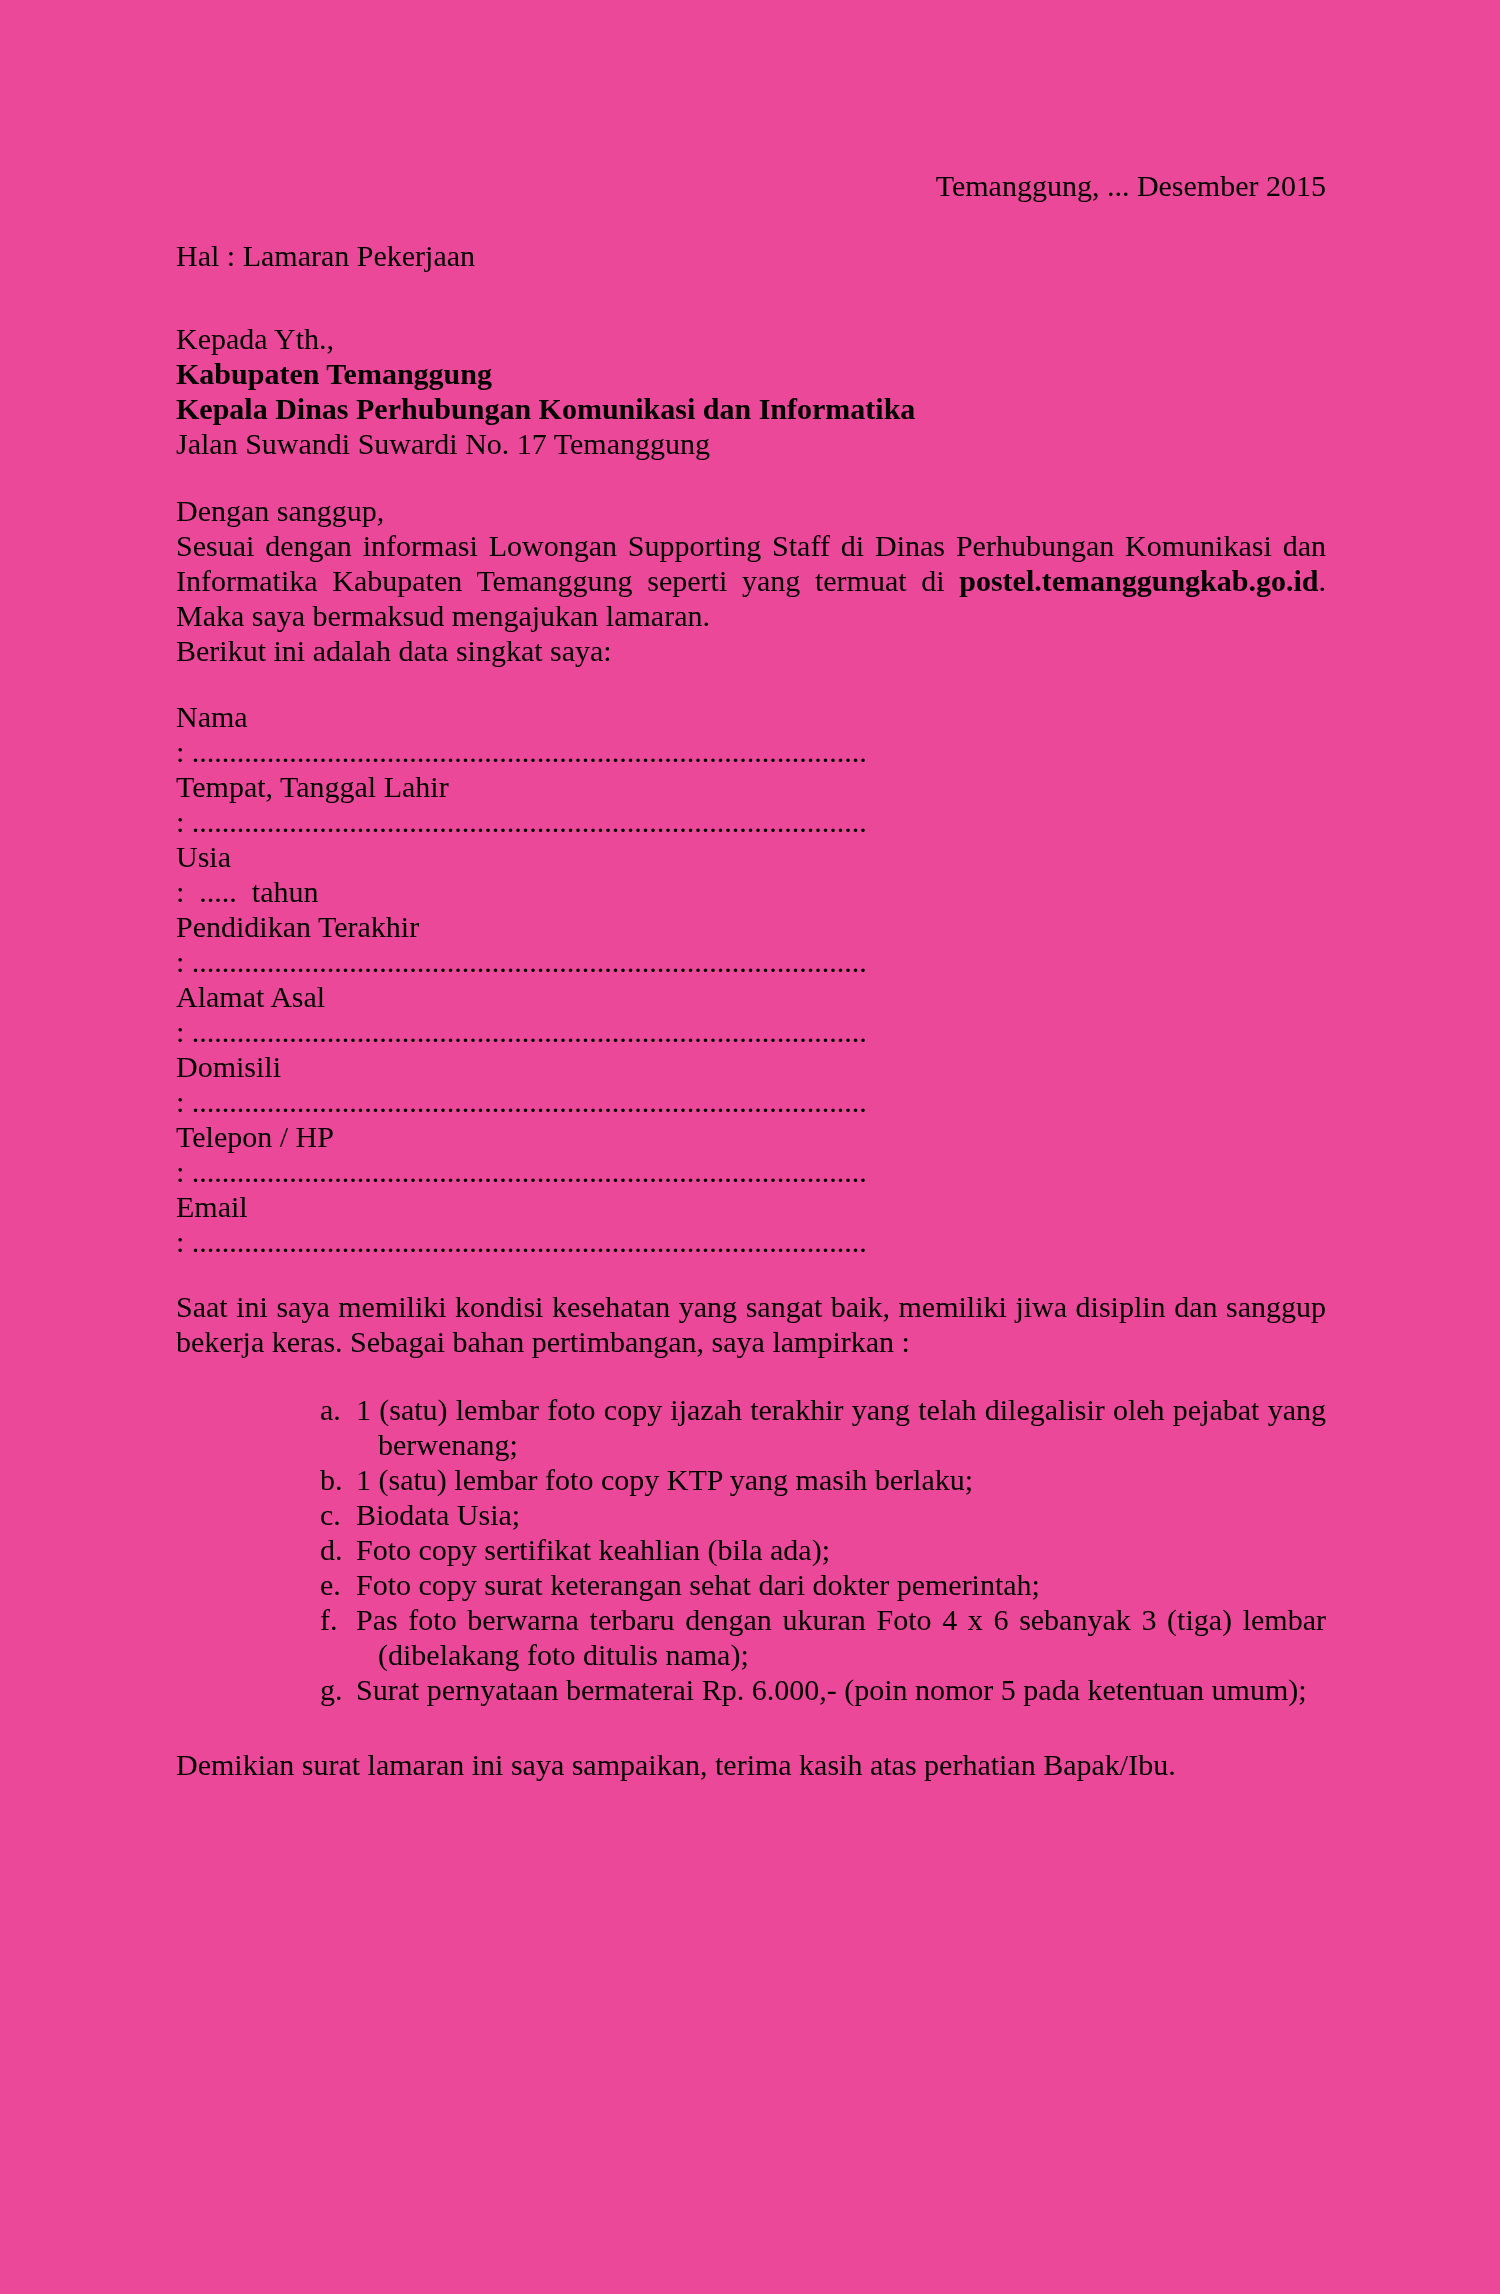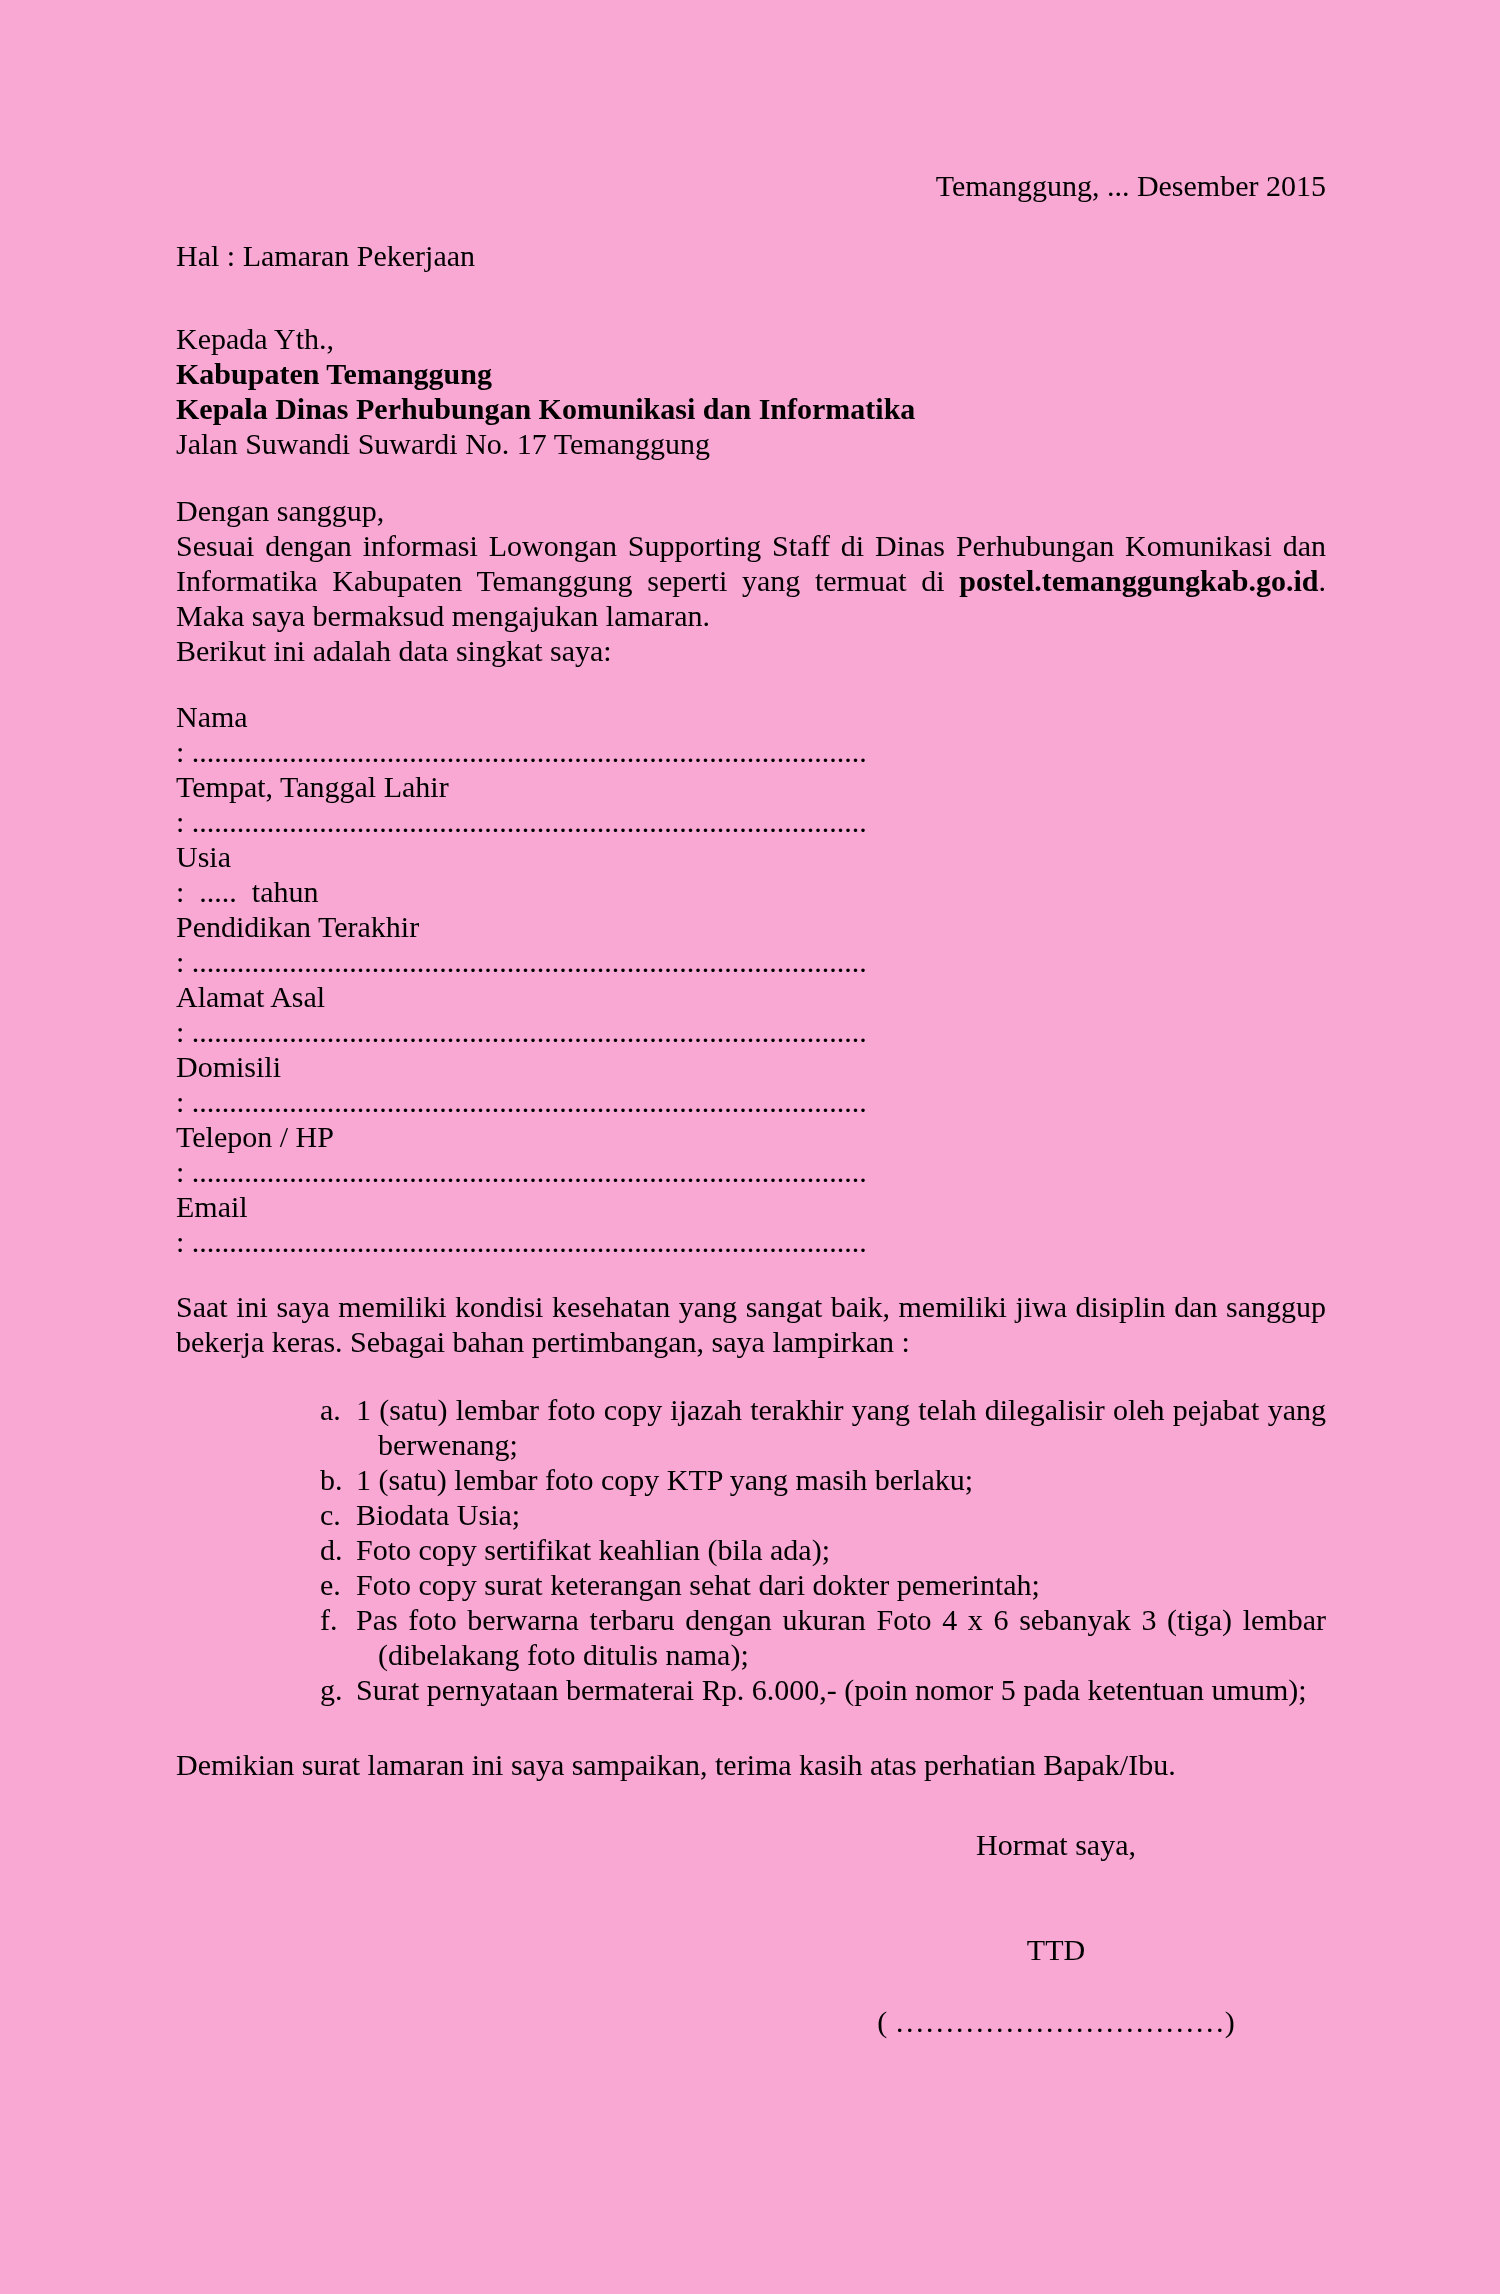--- a/index.html
+++ b/index.html
@@ -4,21 +4,21 @@
 <style>
   * { margin: 0; padding: 0; box-sizing: border-box; }
   html, body { background: #ffffff; }
   body {
     font-family: "Liberation Serif", "DejaVu Serif", serif;
     color: #000000;
   }
   .page {
     width: 1500px;
     min-height: 2294px;
-    background: #f9a8d4;
+    background: #ec4899;
     padding: 168px 174px 60px 176px;
     font-size: 30px;
     line-height: 35px;
   }
   .date-line { text-align: right; }
   .subject { margin-top: 35px; }
   .recipient { margin-top: 48px; }
   .bold { font-weight: bold; }
   .opening-block { margin-top: 32px; }
   .intro-para { text-align: justify; }
@@ -126,19 +126,14 @@
       <div class="attachment-text">Pas foto berwarna terbaru dengan ukuran Foto 4 x 6 sebanyak 3 (tiga) lembar (dibelakang foto ditulis nama);</div>
     </div>
     <div class="attachment-item">
       <div class="attachment-marker">g.</div>
       <div class="attachment-text">Surat pernyataan bermaterai Rp. 6.000,- (poin nomor 5 pada ketentuan umum);</div>
     </div>
   </div>
 
   <div class="closing">Demikian surat lamaran ini saya sampaikan, terima kasih atas perhatian Bapak/Ibu.</div>
 
-  <div class="signature">
-    <div>Hormat saya,</div>
-    <div class="signature-ttd">TTD</div>
-    <div class="signature-placeholder">( ……………………………)</div>
-  </div>
 
 </div>
 
 </body></html>

